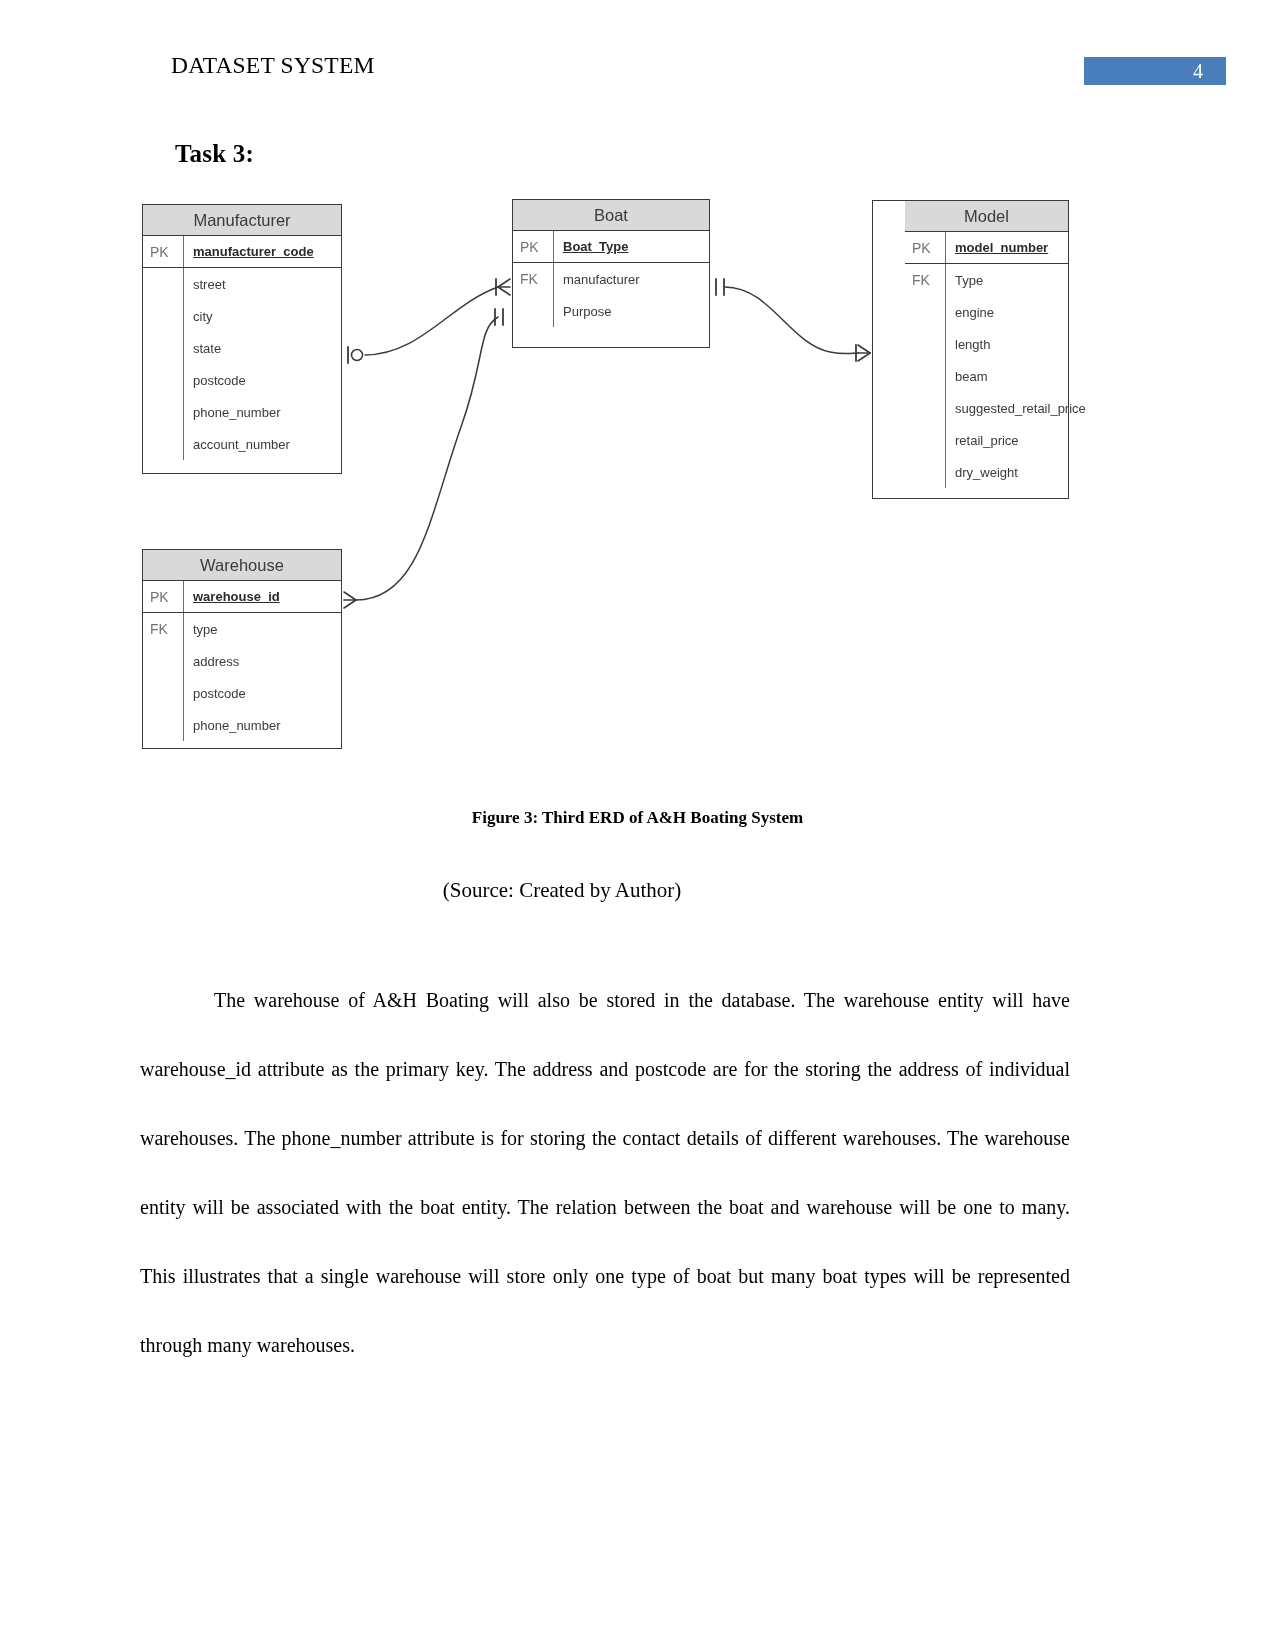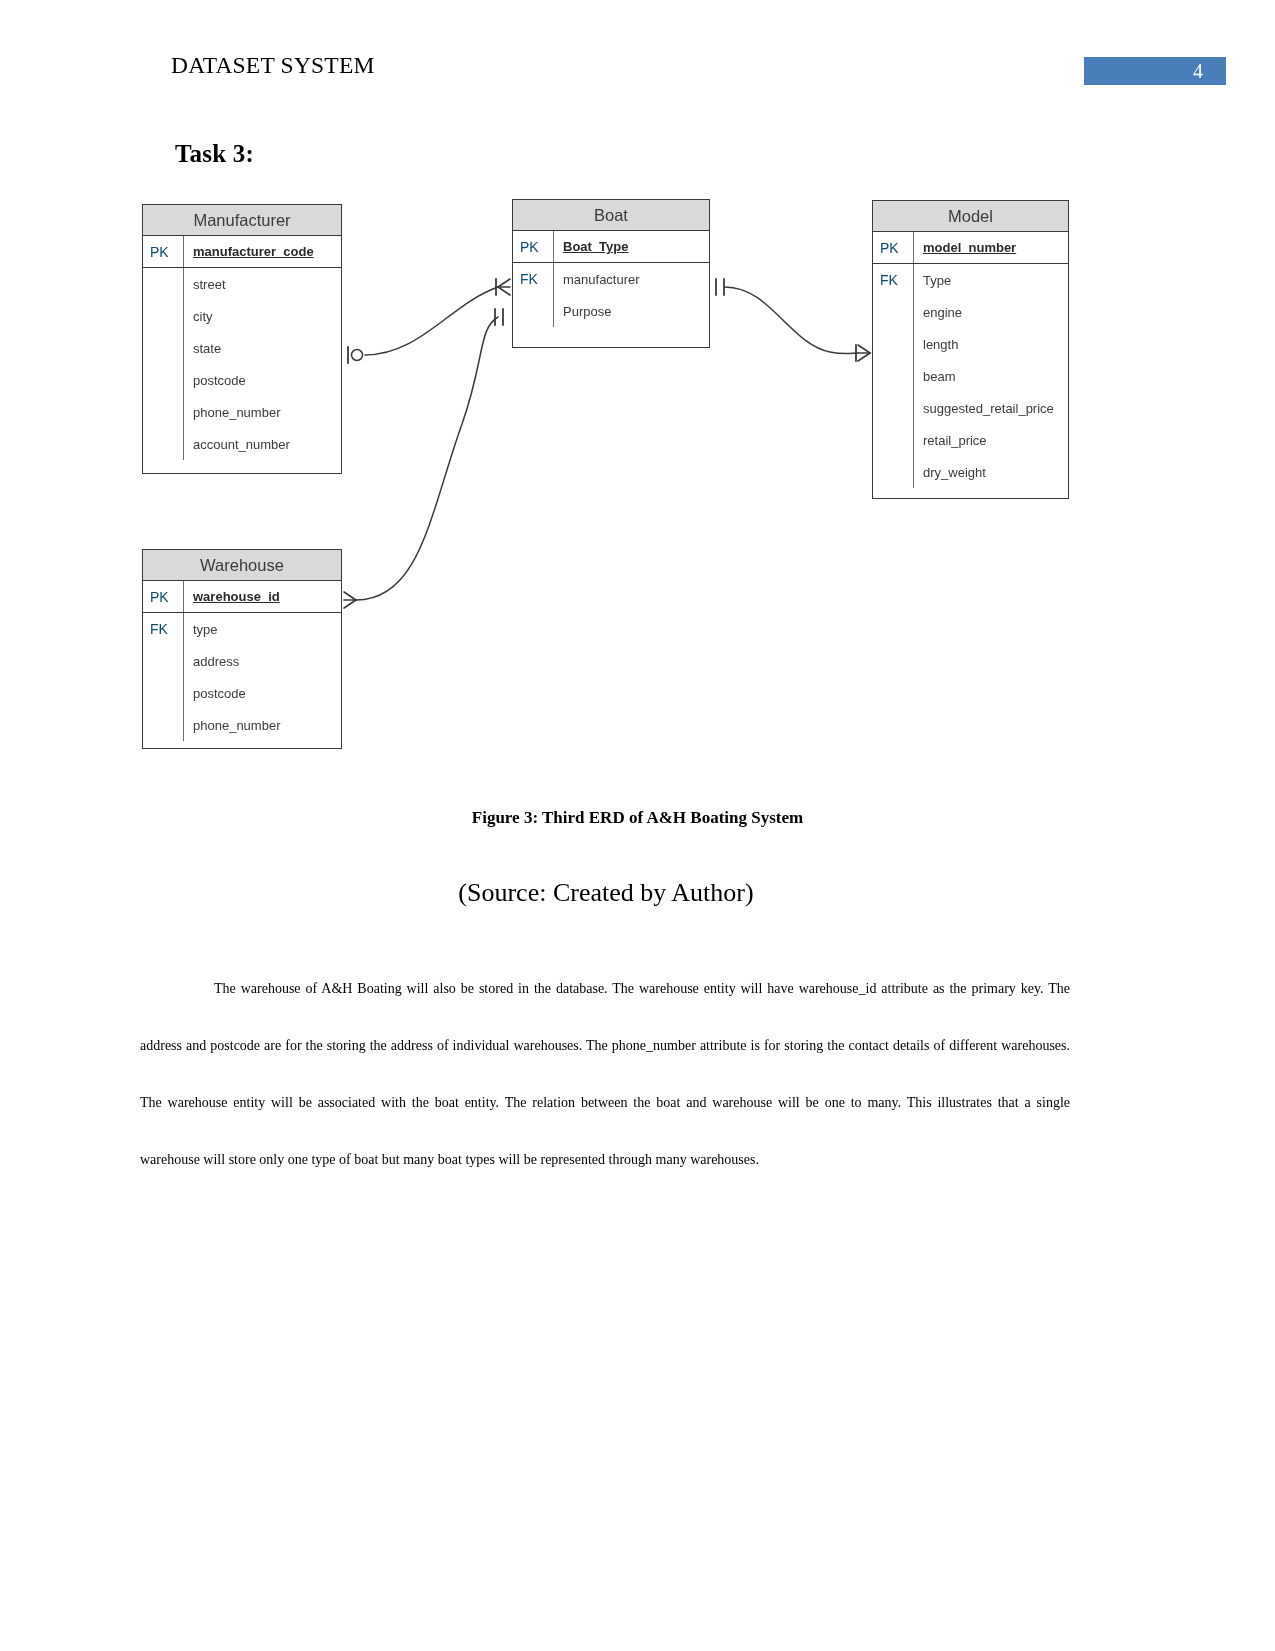--- a/index.html
+++ b/index.html
@@ -105,21 +105,21 @@
   }
   .entity-row.pk-row {
     border-bottom: 1.4px solid #3a3a3a;
   }
   .key-cell {
     box-sizing: border-box;
     width: 40px;
     flex: 0 0 40px;
     font-size: 14px;
     padding-left: 7px;
-    color: #0c4a6e;
+    color: #737373;
     align-self: stretch;
     display: flex;
     align-items: center;
   }
   .attr-cell {
     box-sizing: border-box;
     flex: 1 1 auto;
     border-left: 1.2px solid #6e6e6e;
     height: 100%;
     display: flex;
@@ -151,32 +151,31 @@
     text-align: center;
     font-size: 17px;
     font-weight: bold;
   }
   .figure-source {
     position: absolute;
     left: 0;
     top: 878px;
     width: 1124px;
     text-align: center;
-    font-size: 26px;
-    margin-left: 44px;
+    font-size: 21px;
   }
 
   
   .body-text {
     position: absolute;
     left: 140px;
     top: 946px;
     width: 930px;
-    font-size: 14px;
-    line-height: 57px;
+    font-size: 20px;
+    line-height: 69px;
     text-align: justify;
     text-indent: 74px;
     color: #000000;
   }
 </style>
 </head>
 <body>
 
 <div class="page-header">
   <div class="header-title">DATASET SYSTEM</div>
@@ -278,21 +277,21 @@
         <div class="key-cell">FK</div>
         <div class="attr-cell">manufacturer</div>
       </div>
       <div class="entity-row">
         <div class="key-cell"></div>
         <div class="attr-cell">Purpose</div>
       </div>
     </div>
   </div>
 
-  <div class="entity" style="left:872px; top:16px; width:197px; height:299px;">
+  <div class="entity" style="left:872px; top:16px; width:197px; height:299px;padding-left:32px;">
     <div class="entity-title">Model</div>
     <div class="entity-row pk-row">
       <div class="key-cell">PK</div>
       <div class="attr-cell pk-attr">model_number</div>
     </div>
     <div class="attr-block">
       <div class="entity-row">
         <div class="key-cell">FK</div>
         <div class="attr-cell">Type</div>
       </div>

